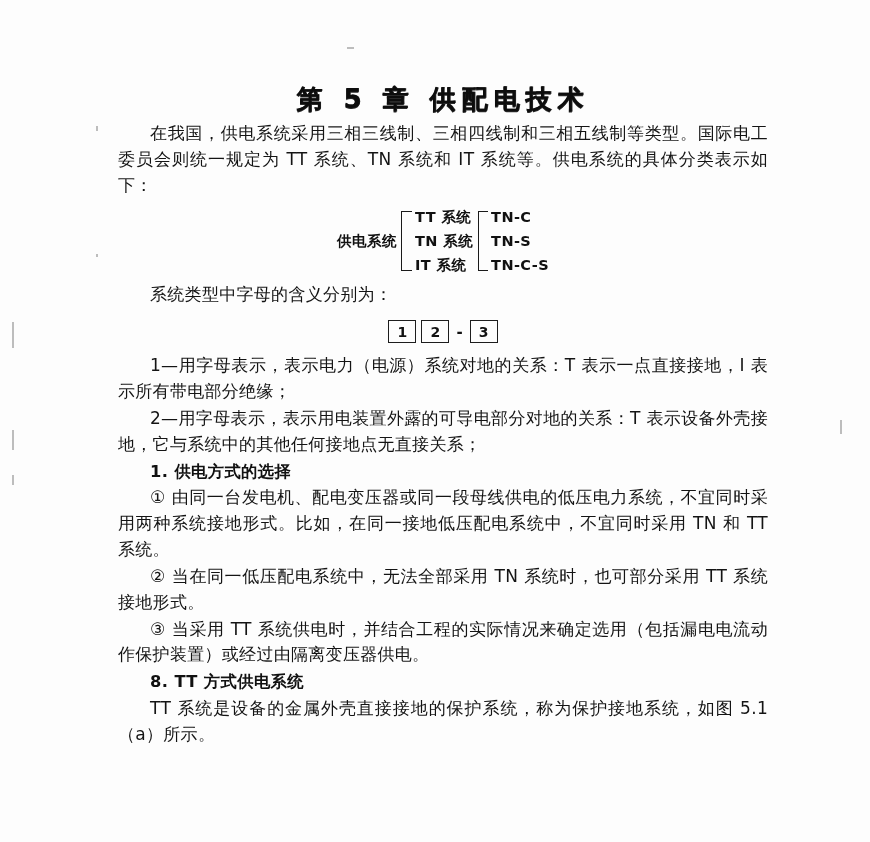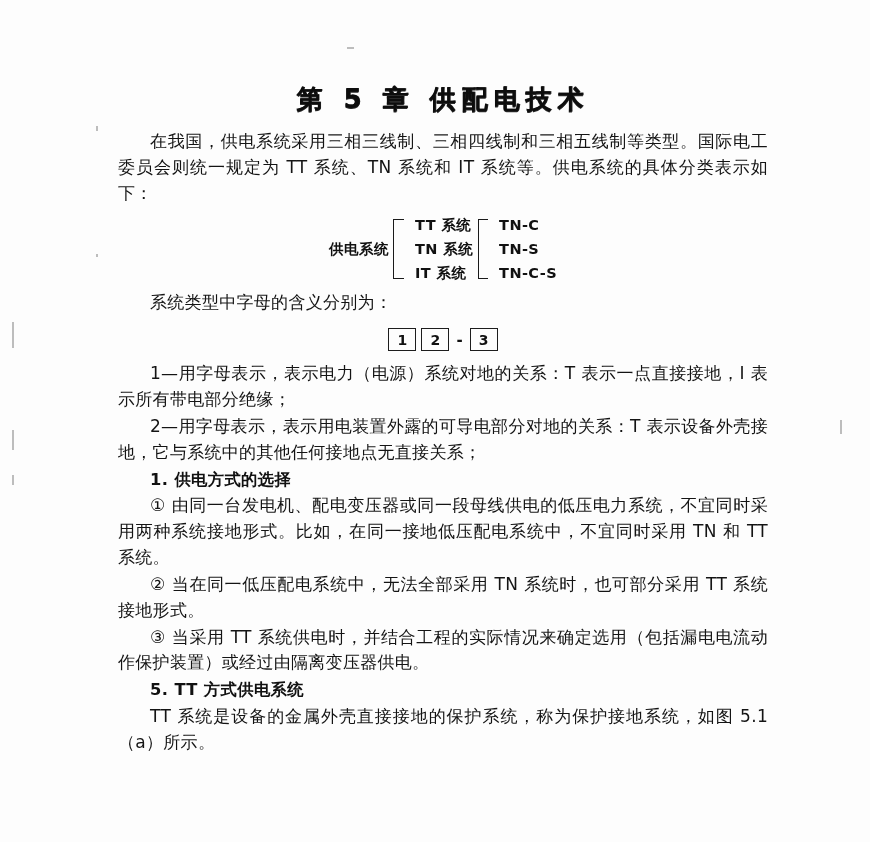--- a/index.html
+++ b/index.html
@@ -33,21 +33,21 @@
     top: 60px;
     width: 650px;
   }
   .chapter-title {
     text-align: center;
     font-family: "DejaVu Sans", "Liberation Sans", sans-serif;
     font-weight: bold;
     font-size: 26px;
     letter-spacing: 6px;
     margin-top: 22px;
-    margin-bottom: 12px;
+    margin-bottom: 4px;
     color: #0d0d0d;
     text-shadow: 0.6px 0 0 #2b2b2b, 0 0.6px 0 #2b2b2b;
   }
   .section-title {
     text-align: center;
     font-weight: bold;
     font-size: 21px;
     letter-spacing: 8px;
     margin-top: 48px;
     margin-bottom: 6px;
@@ -94,21 +94,20 @@
     border-left: 1.6px solid #1a1a1a;
     border-top: 1.6px solid #1a1a1a;
     border-bottom: 1.6px solid #1a1a1a;
     margin-right: 3px;
   }
   .tree-col {
     display: flex;
     flex-direction: column;
     justify-content: space-between;
     height: 62px;
-    margin-left: 8px;
   }
   .tree-col div {
     line-height: 1.0;
     white-space: nowrap;
     letter-spacing: 0.4px;
   }
   .brace2 {
     width: 9px;
     height: 58px;
     border-left: 1.6px solid #1a1a1a;
@@ -188,17 +187,17 @@
     </div>
 
     <p class="body indent">1—用字母表示，表示电力（电源）系统对地的关系：T 表示一点直接接地，I 表示所有带电部分绝缘；</p>
     <p class="body indent">2—用字母表示，表示用电装置外露的可导电部分对地的关系：T 表示设备外壳接地，它与系统中的其他任何接地点无直接关系；</p>
 
     <p class="heading-sub">1.  供电方式的选择</p>
     <p class="body indent">① 由同一台发电机、配电变压器或同一段母线供电的低压电力系统，不宜同时采用两种系统接地形式。比如，在同一接地低压配电系统中，不宜同时采用 TN 和 TT 系统。</p>
     <p class="body indent">② 当在同一低压配电系统中，无法全部采用 TN 系统时，也可部分采用 TT 系统接地形式。</p>
     <p class="body indent">③ 当采用 TT 系统供电时，并结合工程的实际情况来确定选用（包括漏电电流动作保护装置）或经过由隔离变压器供电。</p>
 
-    <p class="heading-sub">5.  TT 方式供电系统</p>
+    <p class="heading-sub">8.  TT 方式供电系统</p>
     <p class="body indent">TT 系统是设备的金属外壳直接接地的保护系统，称为保护接地系统，如图 5.1（a）所示。</p>
 
   </div>
 </div>
 
 </body></html>

